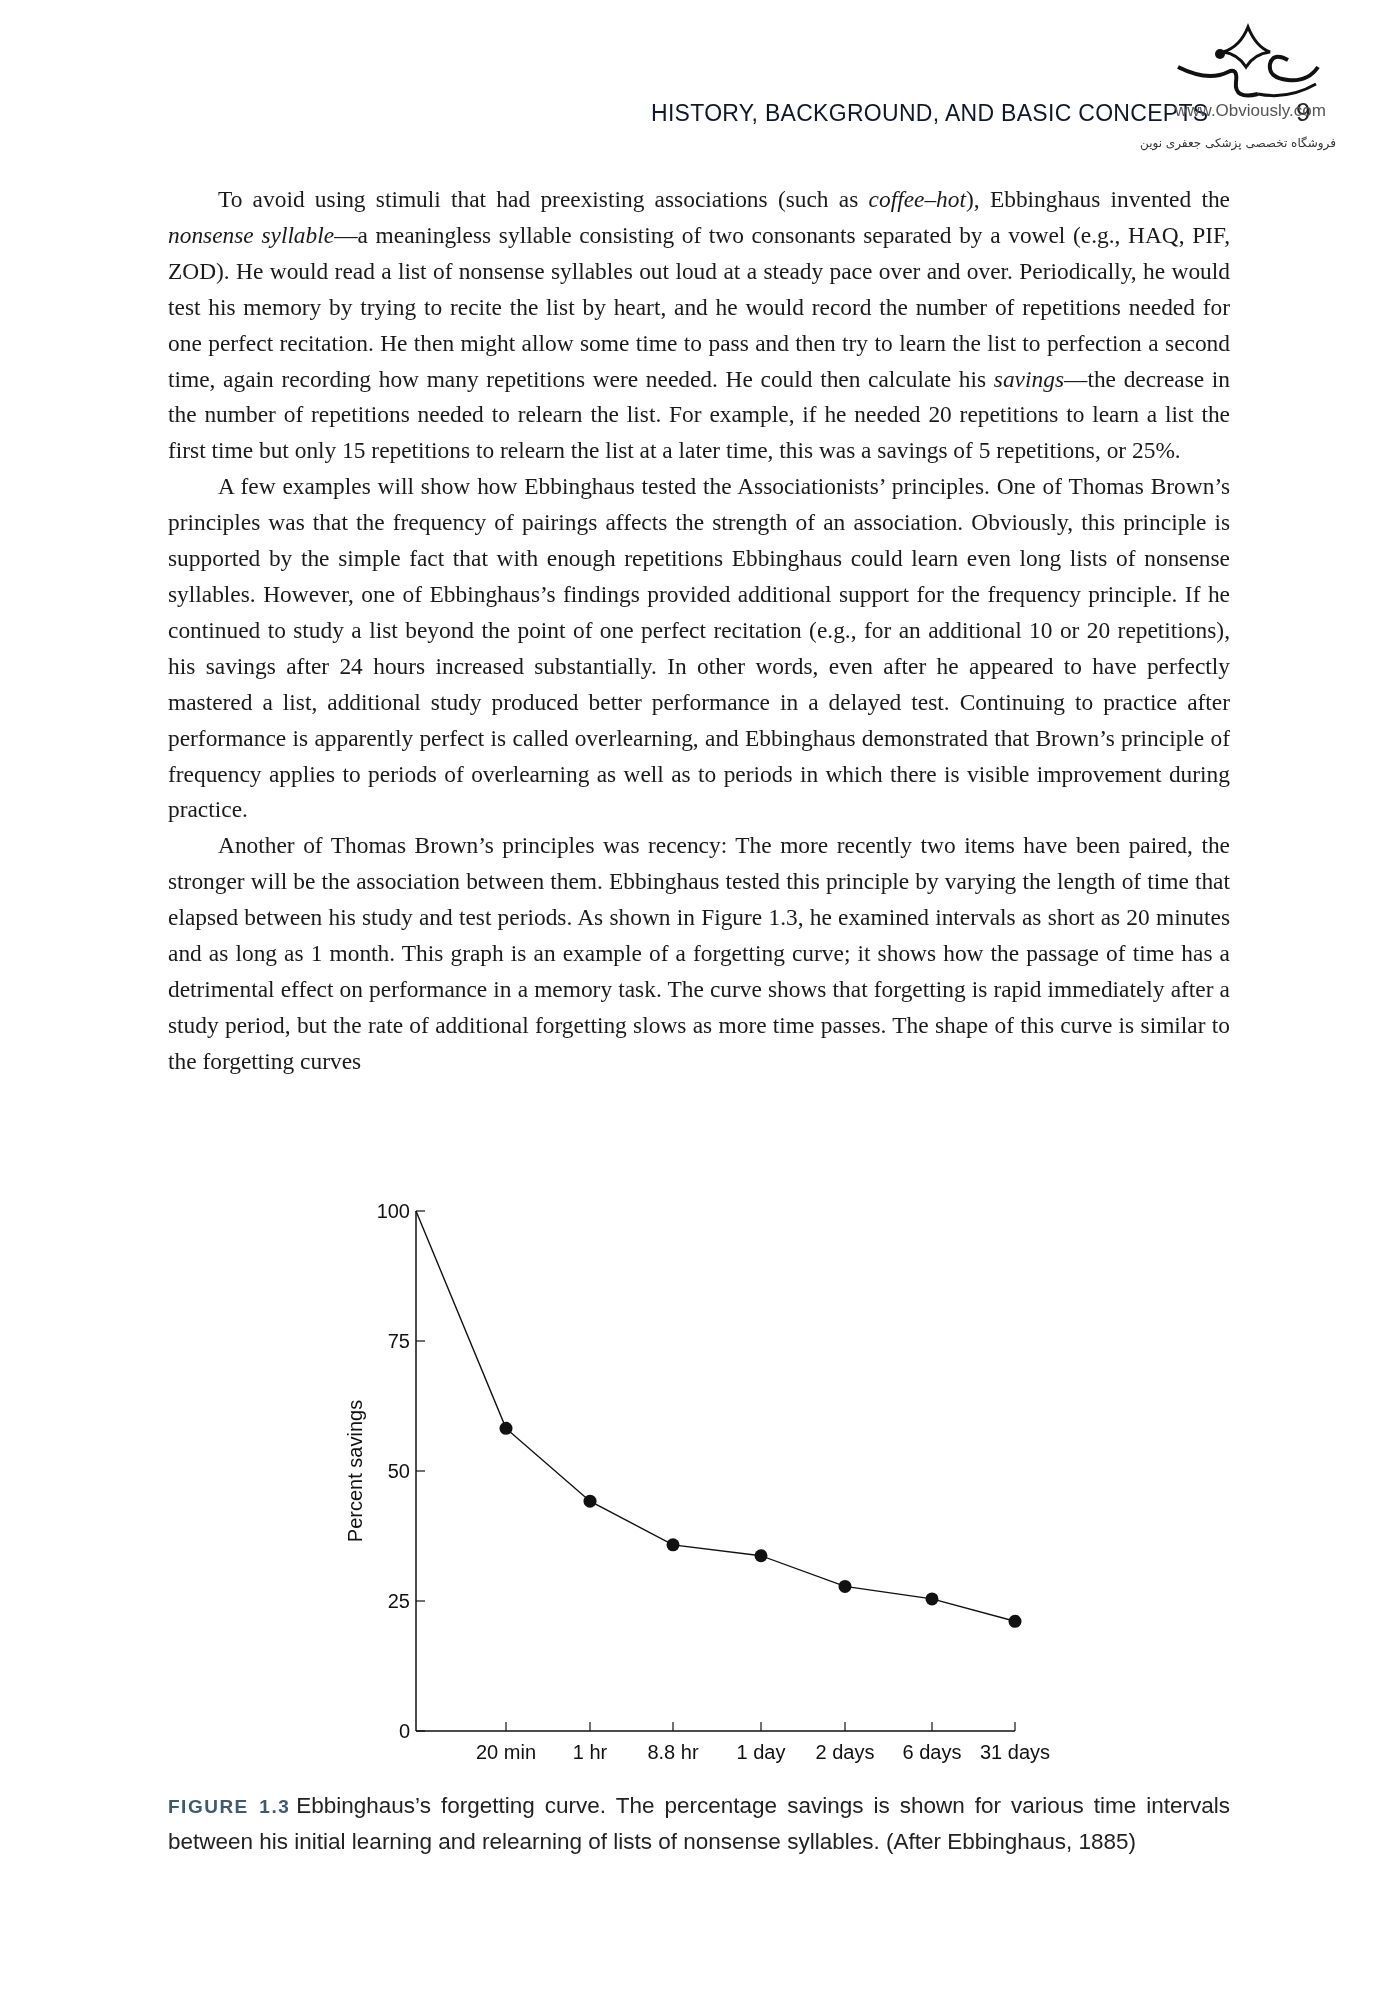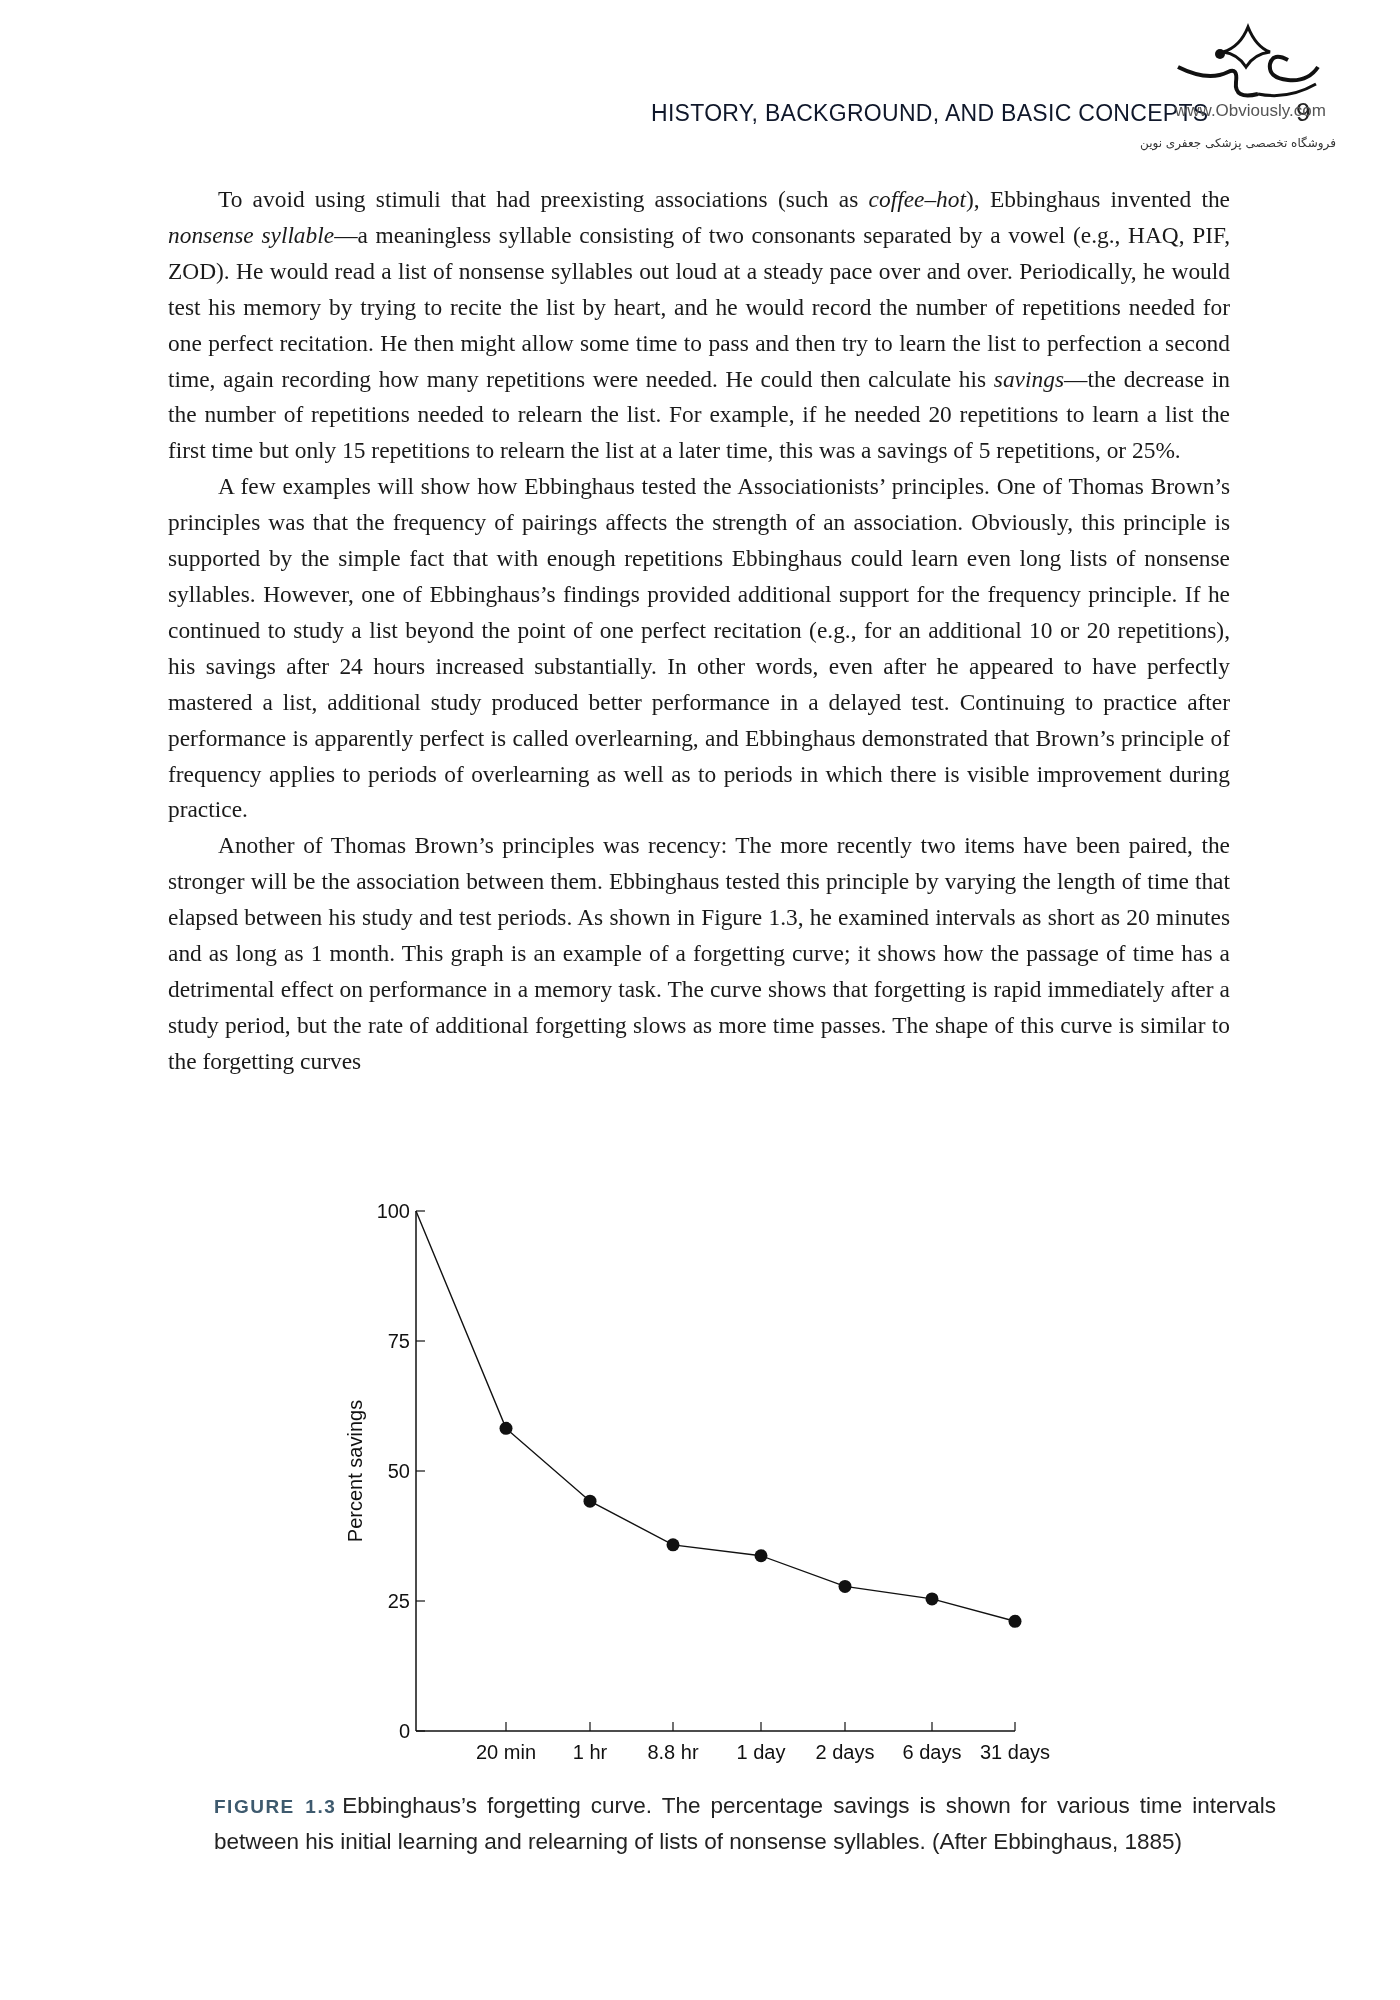--- a/index.html
+++ b/index.html
@@ -27,21 +27,21 @@
     text-align: justify; color: #1a1a1a;
   }
   .body-text p { margin: 0; text-indent: 50px; }
   .body-text em { }
   .body-text b { font-weight: normal; }
   .chart { position: absolute; left: 0; top: 0; width: 1400px; height: 1780px; pointer-events: none; }
   .chart text { font-family: "Liberation Sans", sans-serif; }
   .caption {
     position: absolute; left: 168px; top: 1788px; width: 1062px;
     font-family: "Liberation Sans", sans-serif; font-size: 22.5px; line-height: 35px;
-    text-align: justify; color: #222; margin-left: 46px;
+    text-align: justify; color: #222;
   }
   .caption .fig-label { color: #3e5a6e; font-weight: bold; letter-spacing: 1.5px; font-size: 19px; margin-right: 6px; }
 </style>
 </head>
 <body>
 
 <div class="running-head">HISTORY, BACKGROUND, AND BASIC CONCEPTS</div>
 <div class="page-num">9</div>
 
 <svg class="logo" viewBox="0 0 160 100">

